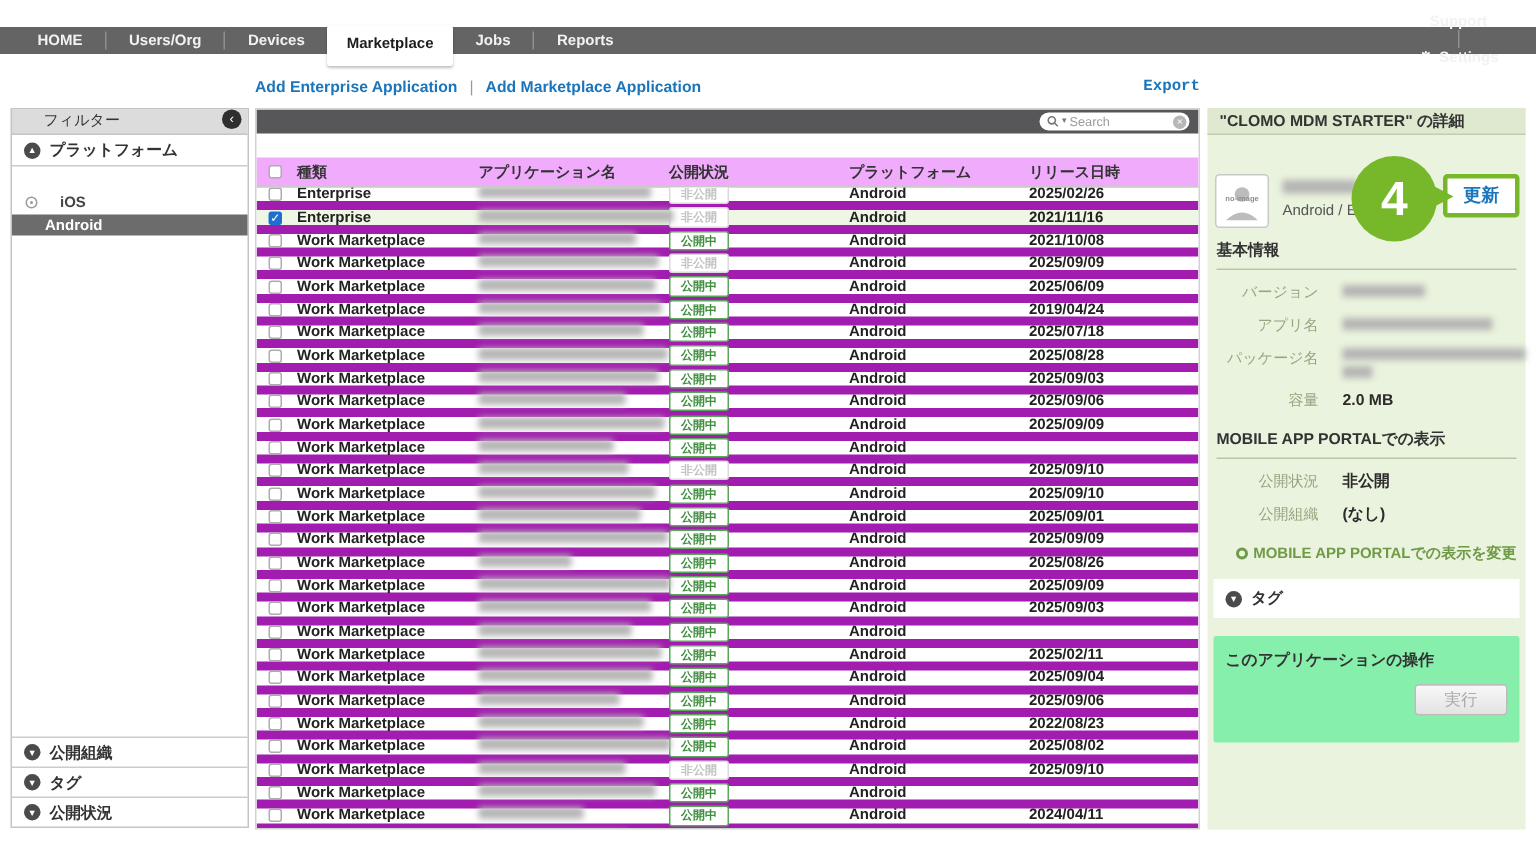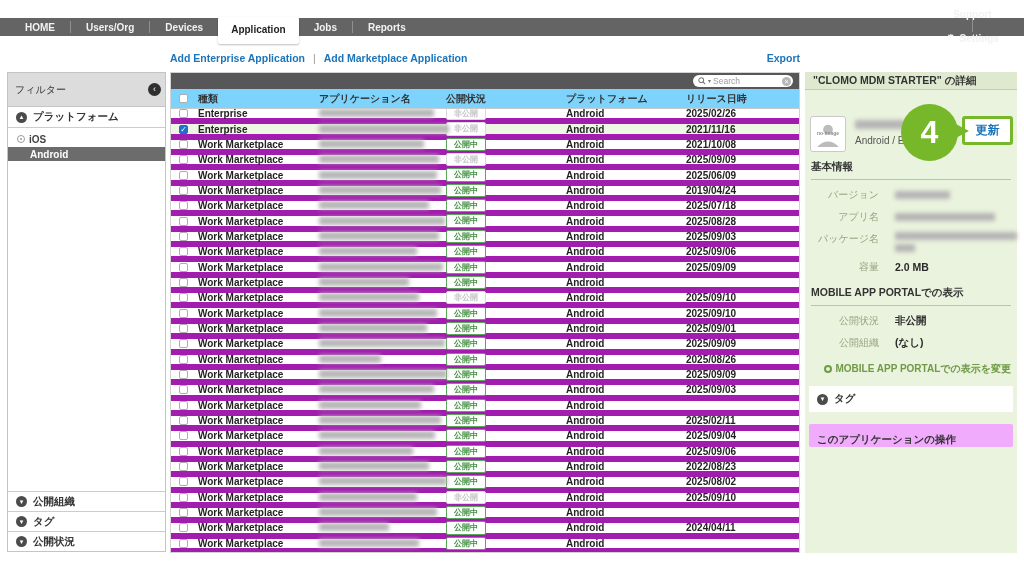--- a/index.html
+++ b/index.html
@@ -13,58 +13,58 @@
   .nav-sep { width:1px; height:12px; background:#8f8f8f; }
   .nav-item.active { background:#fff; color:#1d1d1d; position:relative; top:3px; padding:7px 13px 9px;
                      border-radius:2px; box-shadow:0 1px 2px rgba(0,0,0,.25); }
   .nav-right { margin-left:auto; display:flex; align-items:center;flex-direction:column; }
   .gear-icon { color:#fff; font-size:11px; margin-right:4px; }
 
   
   .subnav { position:absolute; left:170px; top:52px; width:630px; display:flex; align-items:flex-start;
             font-size:10.5px; font-weight:700; color:#1b75bb; }
   .subnav .pipe { color:#999; margin:0 8px; font-weight:400; }
-  .subnav .export { margin-left:auto; }
+  .subnav .export { margin-left:auto;font-family:Liberation Mono, monospace; }
   .link { cursor:pointer; }
 
   
   .sidebar { position:absolute; left:7px; top:72px; width:159px; height:480px; background:#fff;
              border:1px solid #c4c4c4; display:flex; flex-direction:column; }
-  .sb-header { height:34px; background:#dcdcdc; border-bottom:1px solid #c4c4c4; display:flex;
-               align-items:center; padding:0 4px 0 7px; font-size:10px; color:#333; }
+  .sb-header { height:17px; background:#dcdcdc; border-bottom:1px solid #c4c4c4; display:flex;
+               padding:0 4px 0 21px; font-size:10px; color:#333; }
   .collapse-btn { margin-left:auto; width:13px; height:13px; border-radius:50%; background:#2f2f2f;
                   color:#fff; font-size:9px; line-height:12px; text-align:center; cursor:pointer; }
   .cicon { display:inline-flex; width:11px; height:11px; border-radius:50%; background:#4b4b4b; color:#fff;
            font-size:7px; align-items:center; justify-content:center; flex:0 0 11px; }
   .sb-section { height:21px; border-bottom:1px solid #ccc; display:flex; align-items:center; gap:6px;
                 padding-left:8px; font-size:10.5px; font-weight:700; color:#333; cursor:pointer; }
   .sb-section.bt { border-bottom:none; border-top:1px solid #ccc; height:20px; }
-  .sb-ios { height:16px; margin-top:3px; display:flex; align-items:center; gap:4px; padding-left:9px;
+  .sb-ios { height:16px; margin-top:16px; display:flex; align-items:center; gap:15px; padding-left:9px;
             font-size:10px; font-weight:700; color:#444; cursor:pointer; }
   .radio-icon { width:8px; height:8px; border-radius:50%; border:1px solid #9a9a9a; position:relative; }
   .radio-icon::after { content:""; position:absolute; left:2px; top:2px; width:2px; height:2px;
                        border-radius:50%; background:#9a9a9a; }
   .sb-android { height:14px; background:#6c6c6c; color:#fff; font-size:10px; font-weight:700;
                 display:flex; align-items:center; padding-left:22px; cursor:pointer; }
   .sb-spacer { flex:1; }
 
   
   .table-area { position:absolute; left:170px; top:72px; width:630px; height:481px; background:#fff;
                 border:1px solid #d2d2d2; display:flex; flex-direction:column; overflow:hidden; }
   .toolbar { flex:0 0 16px; background:#57575a; display:flex; align-items:center;
              justify-content:flex-end; padding-right:6px; }
   .search-pill { width:100px; height:12px; background:#fff; border-radius:7px; display:flex;
                  align-items:center; padding:0 2px 0 5px; gap:2px; }
   .mag { flex:0 0 auto; }
   .search-caret { font-size:6px; color:#777; line-height:1; }
   .search-ph { flex:1; font-size:8.5px; color:#9b9b9b; line-height:1; }
   .clear-btn { width:9px; height:9px; border-radius:50%; background:#b7b7b7; color:#fff; font-size:7px;
                line-height:9px; text-align:center; cursor:pointer; }
-  .thead { flex:0 0 20px; background:#7dd3fc; border-bottom:1px solid #c9c9c9; display:flex;
-           align-items:center; font-size:10px; font-weight:700; color:#333; }
+  .thead { flex:0 0 20px; background:#f0abfc; border-bottom:1px solid #c9c9c9; display:flex;
+           align-items:center; font-size:10px; font-weight:700; color:#333;margin-top:16px; }
   .tbody { flex:1; overflow:hidden; }
   .trow { height:15.35px; display:flex; align-items:center; border-bottom:6px solid #a21caf;
           font-size:10px; font-weight:600; color:#222; }
   .trow.selected { background:#eef7e3; }
   .c-check { width:27px; padding-left:8px; }
   .c-type { width:121px; }
   .c-name { width:127px; }
   .c-status { width:120px; }
   .c-platform { width:120px; }
   .c-date { flex:1; }
@@ -107,41 +107,41 @@
   .info-row.top { align-items:flex-start; }
   .info-label { flex:0 0 68px; text-align:right; font-size:10px; color:#97a580; }
   .info-value { margin-left:16px; font-size:10.5px; font-weight:700; color:#2b2b2b; }
   .stack .blur { display:block; }
   .stack .blur + .blur { margin-top:4px; }
   .portal-link { margin-top:12px; text-align:right; font-size:10px; font-weight:700; color:#6f9a47;
                  cursor:pointer; display:flex; justify-content:flex-end; align-items:center; gap:3px; }
   .ring-icon { width:8px; height:8px; border:2px solid #6f9a47; border-radius:50%; }
   .tag-bar { margin:10px -2px 0; background:#fff; height:26px; display:flex; align-items:center;
              gap:6px; padding:0 8px; font-size:10.5px; font-weight:700; color:#333; cursor:pointer; }
-  .ops-box { margin:12px -2px 0; background:#f0abfc; border-radius:2px; padding:9px 8px 0; }
+  .ops-box { margin:12px -2px 0; background:#86efac; border-radius:2px; padding:9px 8px 18px; }
   .ops-title { font-size:10.5px; font-weight:700; color:#333; }
   .select { margin-top:9px; height:22px; background:#fff; border:1px solid #999; border-radius:3px;
             display:flex; align-items:center; justify-content:space-between; padding:0 8px;
             font-size:10.5px; font-weight:700; color:#333; cursor:pointer; }
   .select .chev { font-size:9px; color:#444; font-weight:400; }
   .exec-row { display:flex; justify-content:flex-end; margin-top:9px; }
   .exec-btn { width:62px; height:21px; background:linear-gradient(#f8f8f8,#e3e3e3);
               border:1px solid #bcbcbc; border-radius:3px; color:#ababab; font-size:11px;
               display:flex; align-items:center; justify-content:center; cursor:pointer; }
 </style>
 </head>
 <body>
 
 <div class="navbar">
   <div class="nav-item">HOME</div>
   <div class="nav-sep"></div>
   <div class="nav-item">Users/Org</div>
   <div class="nav-sep"></div>
   <div class="nav-item">Devices</div>
-  <div class="nav-item active">Application</div>
+  <div class="nav-item active">Marketplace</div>
   <div class="nav-item">Jobs</div>
   <div class="nav-sep"></div>
   <div class="nav-item">Reports</div>
   <div class="nav-right">
     <div class="nav-item">Support</div>
     <div class="nav-sep"></div>
     <div class="nav-item" style="display:flex;align-items:center;">
       <span class="gear-icon">⚙</span>
       <span>Settings</span>
     </div>
@@ -584,15 +584,18 @@
       <span>MOBILE APP PORTALでの表示を変更</span>
     </div>
 
     <div class="tag-bar">
       <span class="cicon">▾</span>
       <span>タグ</span>
     </div>
 
     <div class="ops-box">
       <div class="ops-title">このアプリケーションの操作</div>
+      <div class="exec-row">
+        <div class="exec-btn">実行</div>
+      </div>
     </div>
   </div>
 </div>
 
 </body></html>

